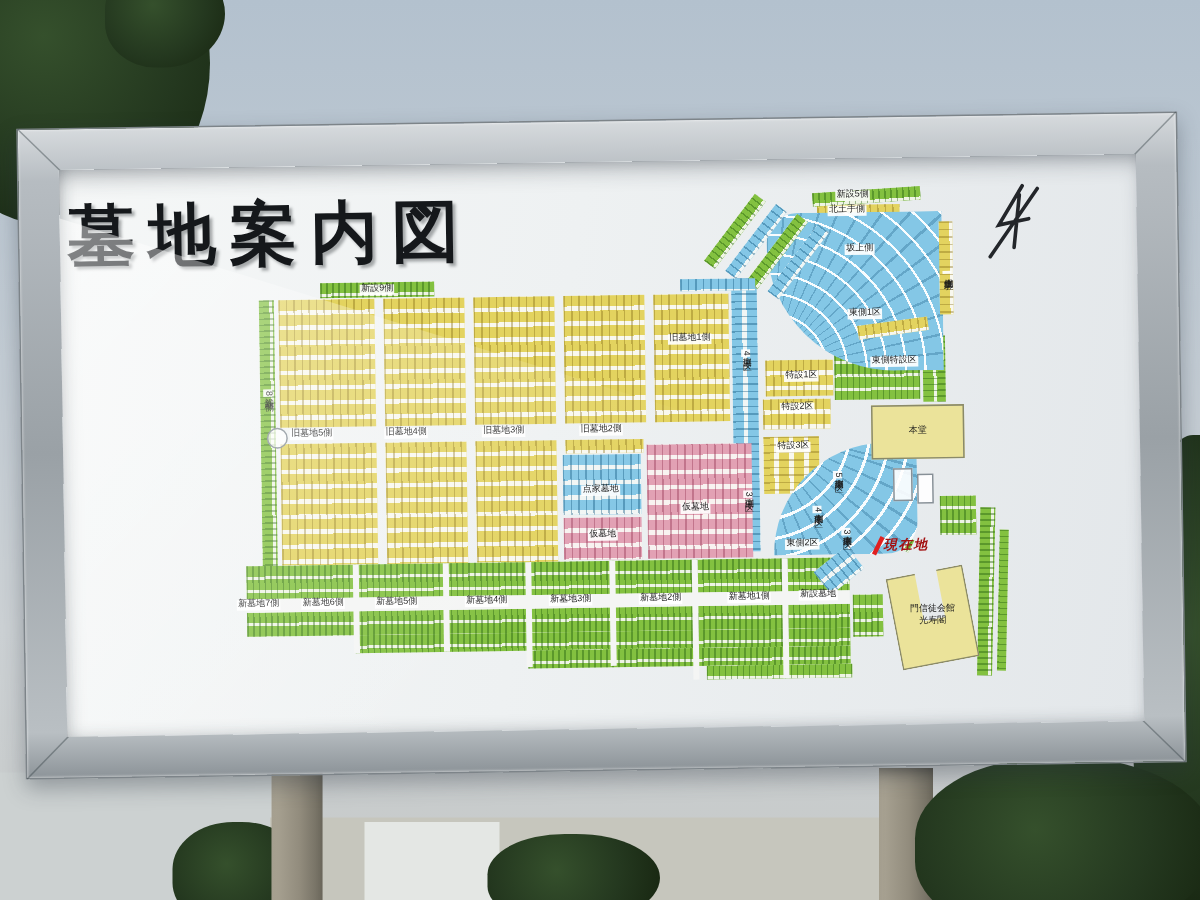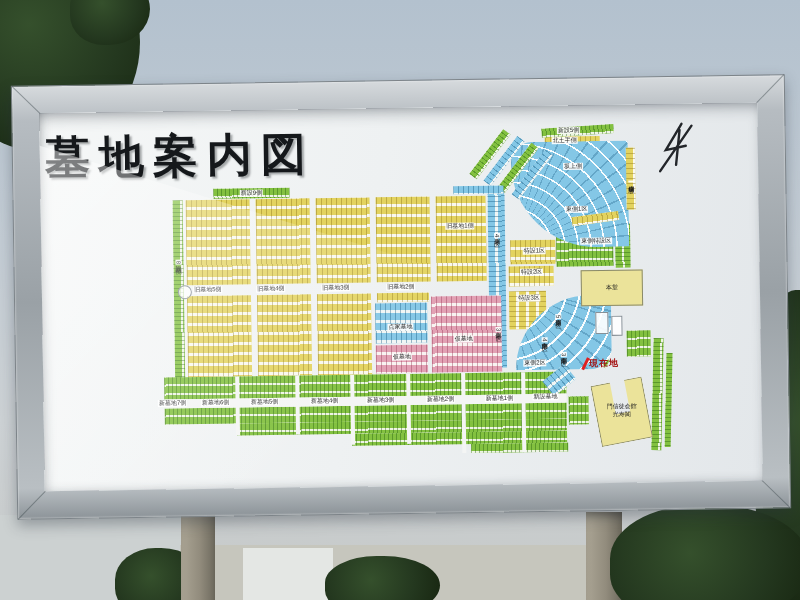--- a/index.html
+++ b/index.html
@@ -60,21 +60,21 @@
     repeating-radial-gradient(circle at -12% -18%,transparent 0 11px,rgba(255,255,255,.95) 11px 13px),
     repeating-conic-gradient(from 108deg at -12% -18%,rgba(25,90,130,.3) 0 1deg,transparent 1deg 7deg);}
   .s-u{clip-path:polygon(0 0,38% 0,38% 52%,66% 52%,66% 0,100% 0,100% 100%,0 100%);}
   .s-circle{border-radius:50%;background:rgba(255,255,255,.7);}
   
   .maplabel{position:absolute;transform:translate(-50%,-50%);
     font-size:6px;line-height:7px;color:#1a1a1a;background:rgba(255,255,255,.92);
     padding:0 1px;white-space:nowrap;letter-spacing:0;}
   .maplabel.v{writing-mode:vertical-rl;line-height:6px;padding:1px 0;}
   .maplabel.plain{background:transparent;}
-  .curloc{position:absolute;left:582px;top:359px;display:flex;align-items:flex-end;}
+  .curloc{position:absolute;left:582px;top:359px;display:flex;align-items:flex-end;font-style:italic;}
   .curloc .slash{display:inline-block;width:3px;height:13px;background:#e02020;
     transform:rotate(27deg);margin-right:2px;}
   .curloc .cltext{font-size:9px;font-weight:bold;color:#a31212;letter-spacing:1px;}
   
   .post{position:absolute;z-index:2;background:linear-gradient(90deg,#aba595 0%,#928c7d 55%,#6e6a5e 100%);
     box-shadow:inset 0 6px 8px -4px rgba(0,0,0,.3);}
 </style>
 </head>
 <body>
 

